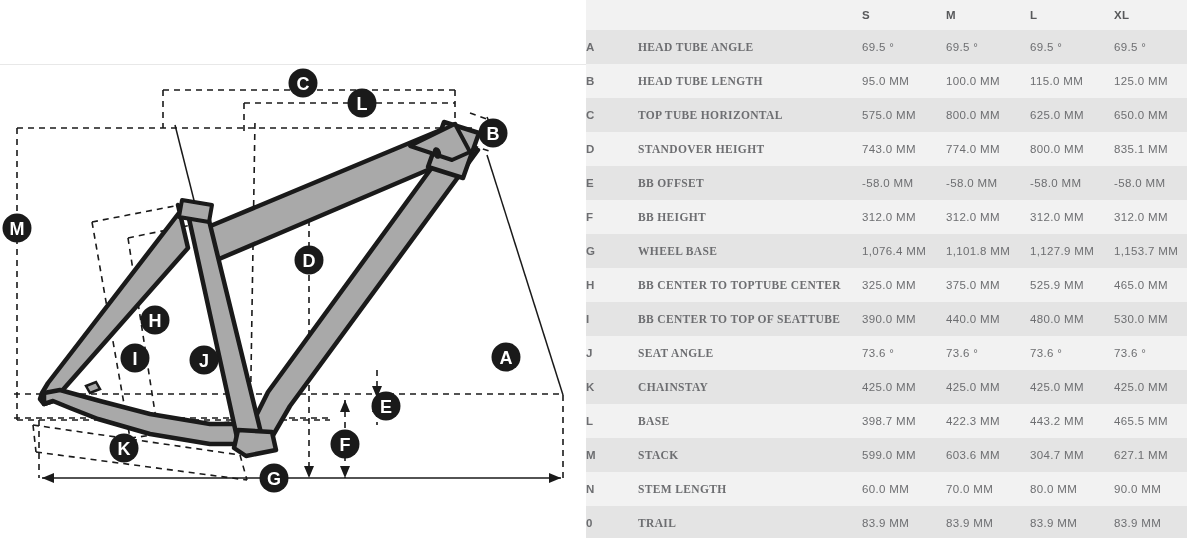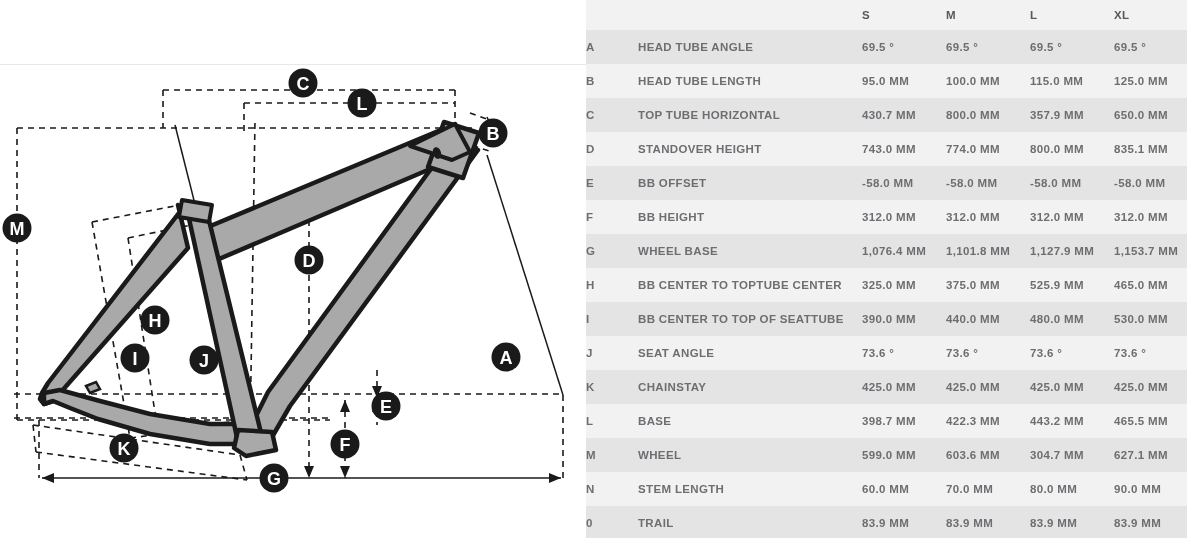--- a/index.html
+++ b/index.html
@@ -84,24 +84,25 @@
     font-weight: bold;
     color: #58595b;
     padding-left: 14px;
     font-size: 11.5px;
   }
   td.cell-label {
     font-weight: bold;
     color: #58595b;
     font-size: 11.5px;
     letter-spacing: 0.3px;
+    font-family: Liberation Serif, serif;
   }
   td.cell-value {
     color: #77787b;
-    font-weight: bold;
+    font-weight: normal;
     margin-left: 25px;
   }
   th.th-size { color: #58595b; }
 </style>
 </head>
 <body>
 
 <div id="page">
 
   <div id="diagram-panel">
@@ -286,23 +287,23 @@
             <td class="cell-letter">B</td>
             <td class="cell-label">HEAD TUBE LENGTH</td>
             <td class="cell-value">95.0 MM</td>
             <td class="cell-value">100.0 MM</td>
             <td class="cell-value">115.0 MM</td>
             <td class="cell-value">125.0 MM</td>
           </tr>
           <tr class="odd">
             <td class="cell-letter">C</td>
             <td class="cell-label">TOP TUBE HORIZONTAL</td>
-            <td class="cell-value">430.7 MM</td>
+            <td class="cell-value">575.0 MM</td>
             <td class="cell-value">800.0 MM</td>
-            <td class="cell-value">357.9 MM</td>
+            <td class="cell-value">625.0 MM</td>
             <td class="cell-value">650.0 MM</td>
           </tr>
           <tr class="even">
             <td class="cell-letter">D</td>
             <td class="cell-label">STANDOVER HEIGHT</td>
             <td class="cell-value">743.0 MM</td>
             <td class="cell-value">774.0 MM</td>
             <td class="cell-value">800.0 MM</td>
             <td class="cell-value">835.1 MM</td>
           </tr>
@@ -365,21 +366,21 @@
           <tr class="even">
             <td class="cell-letter">L</td>
             <td class="cell-label">BASE</td>
             <td class="cell-value">398.7 MM</td>
             <td class="cell-value">422.3 MM</td>
             <td class="cell-value">443.2 MM</td>
             <td class="cell-value">465.5 MM</td>
           </tr>
           <tr class="odd">
             <td class="cell-letter">M</td>
-            <td class="cell-label">WHEEL</td>
+            <td class="cell-label">STACK</td>
             <td class="cell-value">599.0 MM</td>
             <td class="cell-value">603.6 MM</td>
             <td class="cell-value">304.7 MM</td>
             <td class="cell-value">627.1 MM</td>
           </tr>
           <tr class="even">
             <td class="cell-letter">N</td>
             <td class="cell-label">STEM LENGTH</td>
             <td class="cell-value">60.0 MM</td>
             <td class="cell-value">70.0 MM</td>

